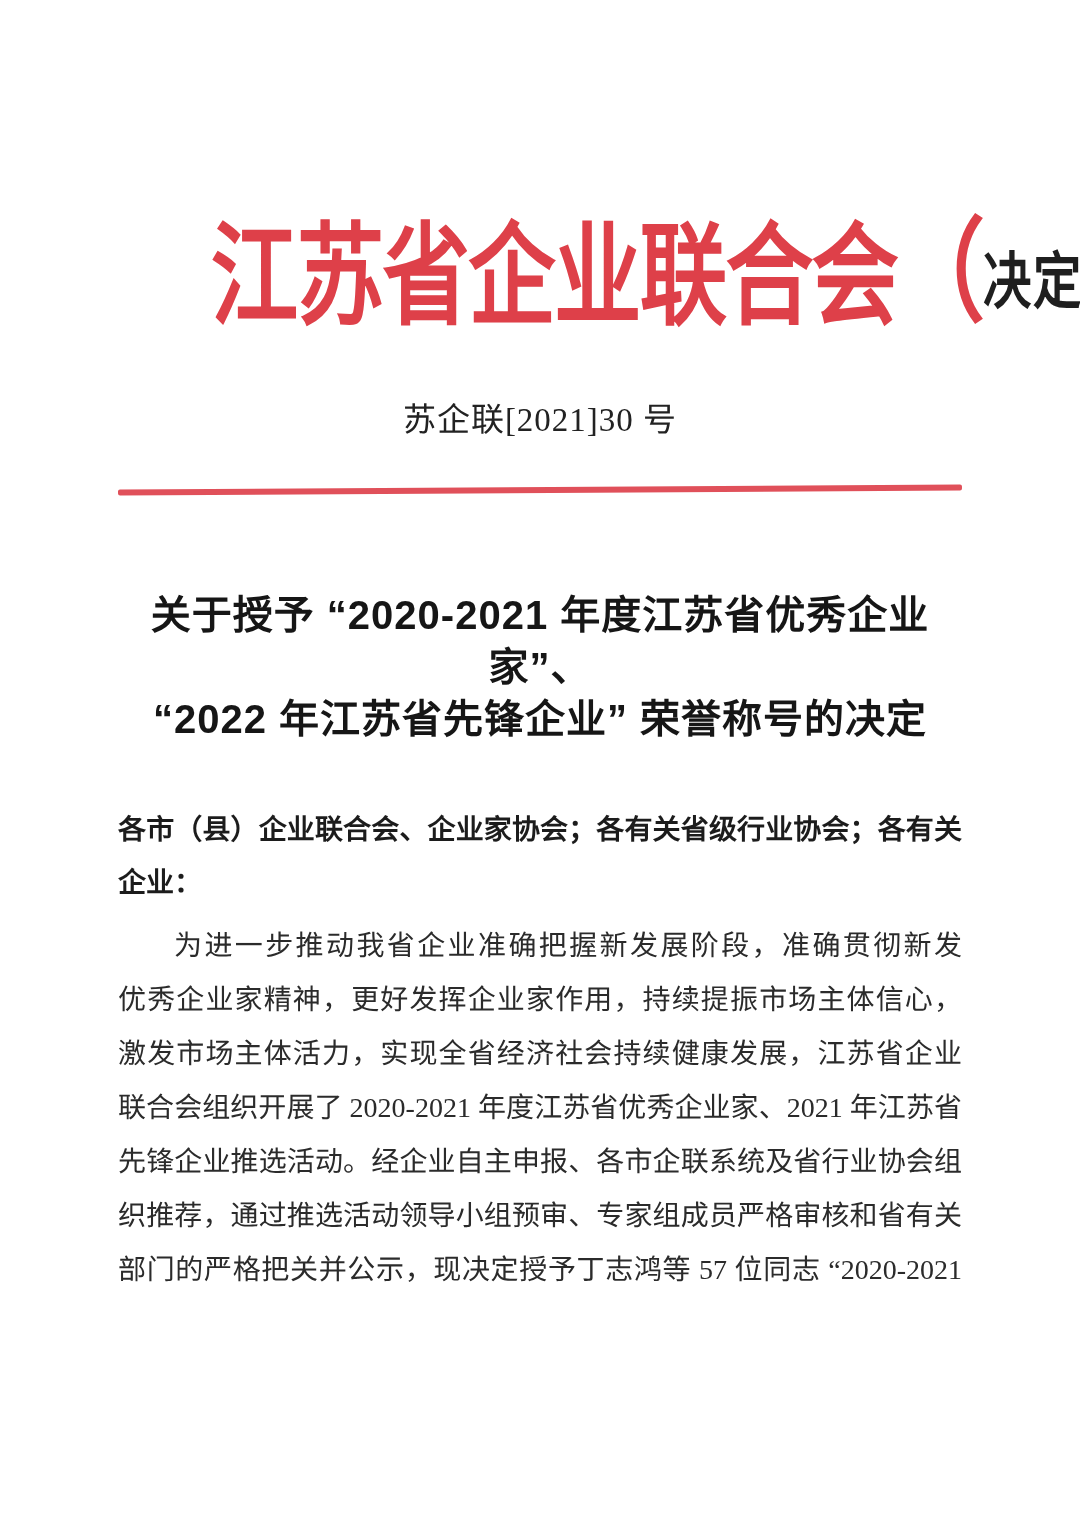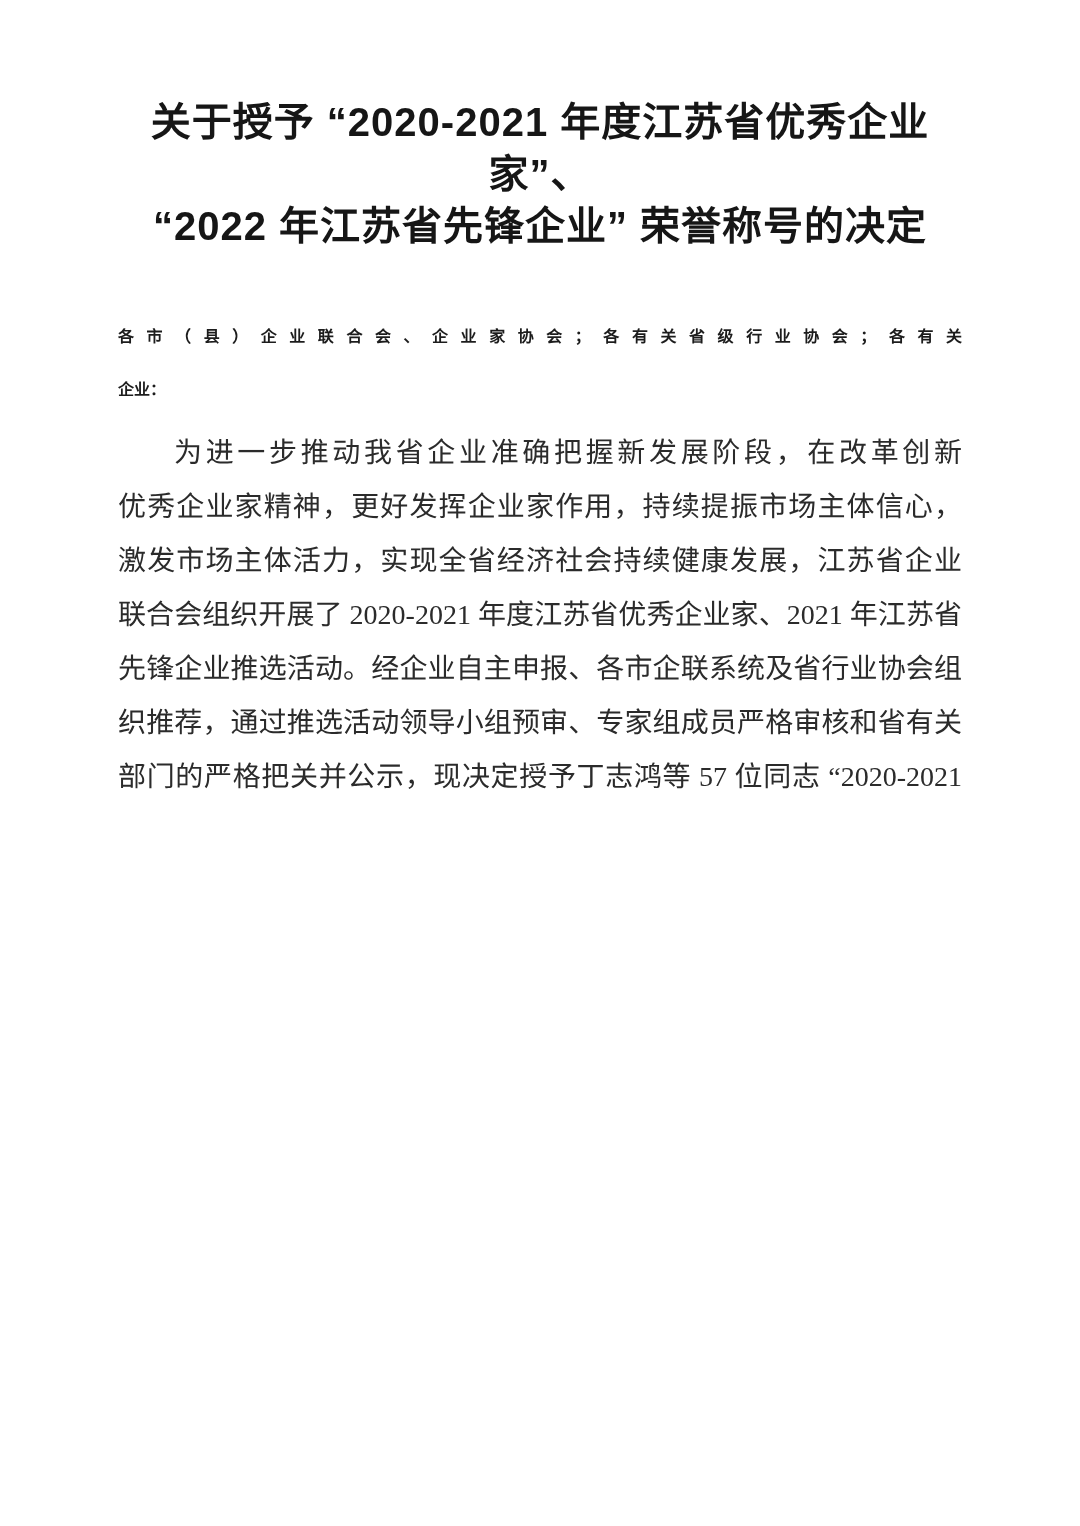--- a/index.html
+++ b/index.html
@@ -70,21 +70,21 @@
     font-size: 40px;
     line-height: 52px;
     color: #161616;
     letter-spacing: 1px;
   }
   
   .salutation {
     margin-top: 58px;
     font-family: "Liberation Sans", "DejaVu Sans", sans-serif;
     font-weight: 700;
-    font-size: 16px;
+    font-size: 28px;
     line-height: 53px;
     color: #1c1c1c;
   }
   .salutation .just {
     text-align: justify;
     text-align-last: justify;
   }
   
   .body-text {
     margin-top: 10px;
@@ -96,33 +96,40 @@
     text-align: justify;
     text-align-last: justify;
   }
   .body-text .indent { text-indent: 2em; }
 </style>
 </head>
 <body>
 
 <div class="page">
 
+  <header>
+    <div class="org-line">
+      <span>江苏省企业联合会</span><span class="paren">（</span><span class="doc-type">决定</span>
+    </div>
+    <div class="doc-number">苏企联[2021]30 号</div>
+    <div class="red-rule"></div>
+  </header>
 
   <h1 class="doc-title">
     <span>关于授予 “2020-2021 年度江苏省优秀企业家”、</span><br>
     <span>“2022 年江苏省先锋企业” 荣誉称号的决定</span>
   </h1>
 
   <div class="salutation">
     <div class="just">各市（县）企业联合会、企业家协会；各有关省级行业协会；各有关</div>
     <div>企业：</div>
   </div>
 
   <div class="body-text">
-    <div class="line indent">为进一步推动我省企业准确把握新发展阶段，在改革创新</div>
+    <div class="line indent">为进一步推动我省企业准确把握新发展阶段，准确贯彻新发</div>
     <div class="line">优秀企业家精神，更好发挥企业家作用，持续提振市场主体信心，</div>
     <div class="line">激发市场主体活力，实现全省经济社会持续健康发展，江苏省企业</div>
     <div class="line">联合会组织开展了 2020-2021 年度江苏省优秀企业家、2021 年江苏省</div>
     <div class="line">先锋企业推选活动。经企业自主申报、各市企联系统及省行业协会组</div>
     <div class="line">织推荐，通过推选活动领导小组预审、专家组成员严格审核和省有关</div>
     <div class="line">部门的严格把关并公示，现决定授予丁志鸿等 57 位同志 “2020-2021</div>
   </div>
 
 </div>
 

